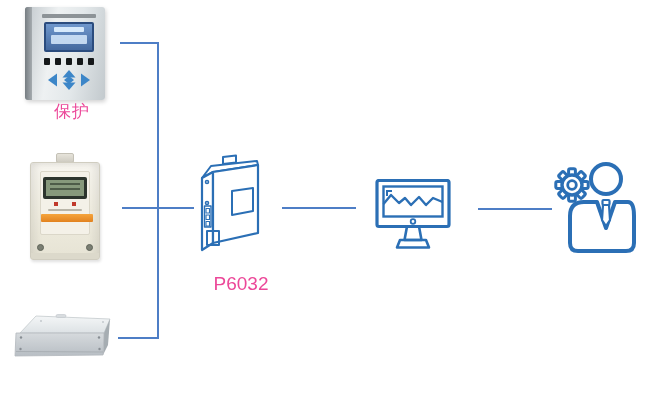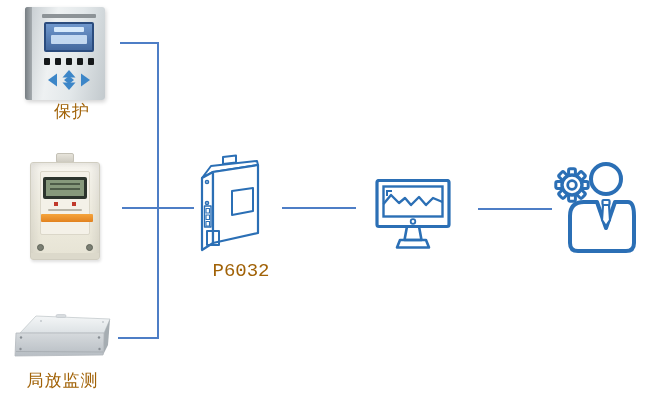--- a/index.html
+++ b/index.html
@@ -6,22 +6,22 @@
   .canvas{
     position:relative;width:664px;height:412px;background:#ffffff;overflow:hidden;
     font-family:"Liberation Sans","DejaVu Sans",sans-serif;
   }
   
   .line{position:absolute;background:#4e7ec6;}
   .line.h{height:2px;}
   .line.v{width:2px;}
 
   
-  .nlabel{position:absolute;color:#a16207;font-size:17px;text-align:center;letter-spacing:1px;font-family:Liberation Mono, monospace;}
-  .nlabel.latin{font-size:19px;letter-spacing:0;}
+  .nlabel{position:absolute;color:#ec4899;font-size:17px;text-align:center;letter-spacing:1px;}
+  .nlabel.latin{font-size:19px;letter-spacing:0;margin-top:13px;}
 
   
   .prot{position:absolute;left:25px;top:7px;width:80px;height:93px;border-radius:3px;
     background:linear-gradient(100deg,#9aa1a6 0%,#c9cfd3 7%,#eef1f2 35%,#e3e8ea 62%,#c2c9cd 100%);
     box-shadow:1px 2px 4px rgba(0,0,0,.18);}
   .prot-side{position:absolute;left:0;top:0;width:7px;height:100%;border-radius:3px 0 0 3px;
     background:linear-gradient(90deg,#767d82,#a5abaf);}
   .prot-face{position:absolute;left:7px;top:0;right:0;bottom:0;}
   .prot-title{width:54px;height:4px;background:#8d9397;border-radius:1px;margin:7px auto 0;}
   .prot-screen{width:46px;height:26px;margin:4px auto 0;border:2px solid #2b4c7e;border-radius:2px;
@@ -131,21 +131,20 @@
     <polygon points="8,22 96,22 95,44 7,45" fill="url(#bxFront)" stroke="#b2b8bd" stroke-width="0.8"></polygon>
     <line x1="8" y1="40.5" x2="95" y2="41" stroke="#a9afb4" stroke-width="1"></line>
     <rect x="48" y="3.5" width="10" height="3" rx="1.5" fill="#d8dcdf" stroke="#bfc5c9" stroke-width="0.6"></rect>
     <circle cx="13" cy="26.5" r="1.2" fill="#878d93"></circle>
       <circle cx="91" cy="26.5" r="1.2" fill="#878d93"></circle>
     <circle cx="12.5" cy="38" r="1.2" fill="#878d93"></circle>
       <circle cx="91.5" cy="38" r="1.2" fill="#878d93"></circle>
     <circle cx="33" cy="10" r="1" fill="#c3c9cc"></circle>
       <circle cx="95" cy="11" r="1" fill="#c3c9cc"></circle>
   </svg>
-  <div class="nlabel" style="left:10px;top:369px;width:105px">局放监测</div>
 
   <svg class="abs" style="left:196px;top:152px" width="70" height="100" viewBox="0 0 70 100">
     <g stroke="#2b6fb5" stroke-width="2.2" fill="#ffffff" stroke-linejoin="round">
       <polygon points="27,5 40,3.5 40,10.5 27,12" stroke-width="2"></polygon>
       <polygon points="6,26 15,14 61,9 62,13 17,20" stroke-width="2"></polygon>
       <polygon points="6,26 17,20 17,91 6,98"></polygon>
       <polygon points="17,20 62,13 62,81 17,91"></polygon>
       <polygon points="36,39 57,36 57,59 36,63" fill="none" stroke-width="2"></polygon>
       <circle cx="11" cy="30" r="1.5" fill="none" stroke-width="1.6"></circle>
       <circle cx="11" cy="51" r="1.5" fill="none" stroke-width="1.6"></circle>

